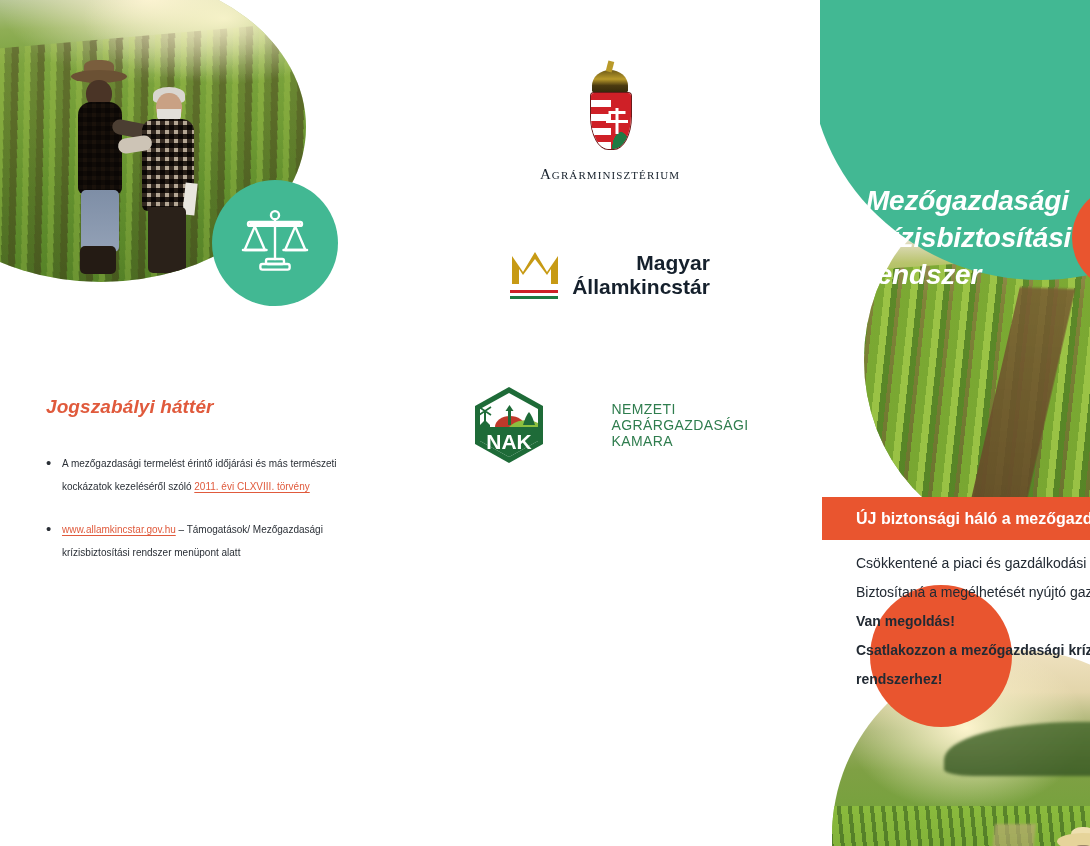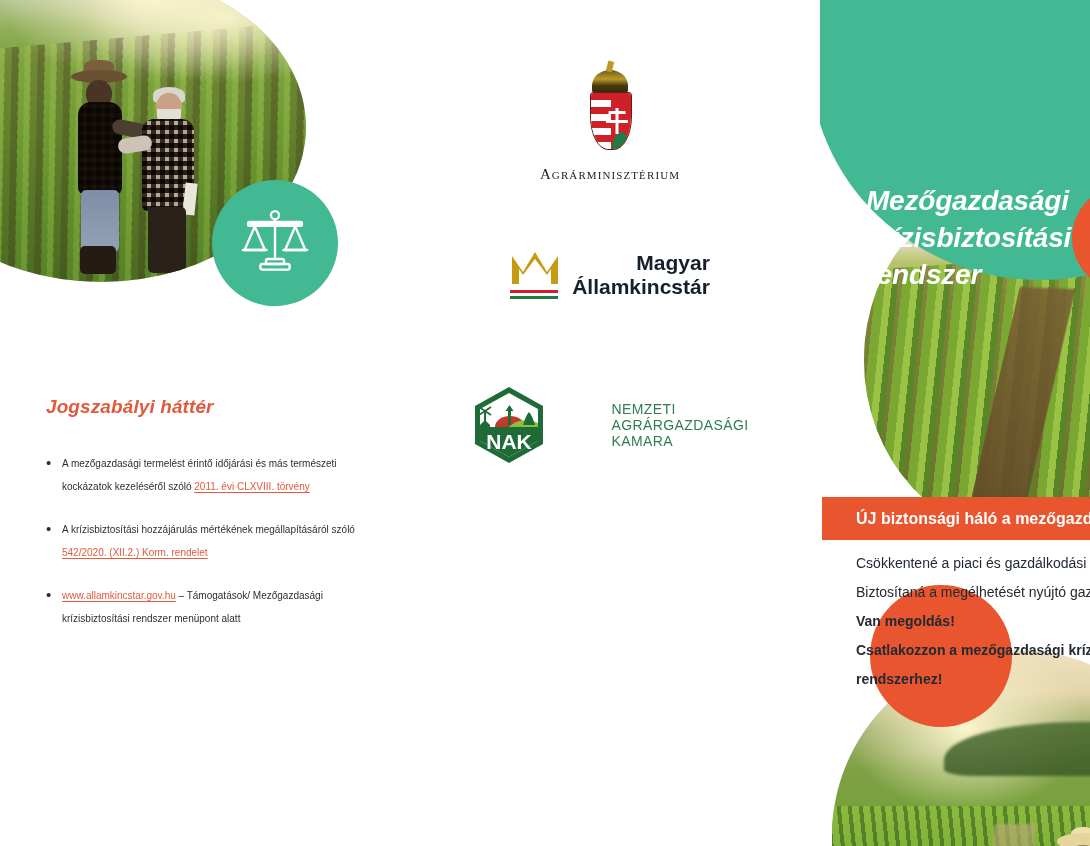--- a/index.html
+++ b/index.html
@@ -275,23 +275,20 @@
       </span>
     </div>
 
     <div class="legal-head">Jogszabályi háttér</div>
 
     <ul class="legal-list">
       <li>
         <span>A mezőgazdasági termelést érintő időjárási és más természeti kockázatok kezeléséről szóló </span><a class="lnk" href="#">2011. évi CLXVIII. törvény</a>
       </li>
       <li>
-        <span>A krízisbiztosítási hozzájárulás mértékének megállapításáról szóló </span><a class="lnk" href="#">542/2020. (XII.2.) Korm. rendelet</a>
-      </li>
-      <li>
         <a class="lnk" href="#">www.allamkincstar.gov.hu</a><span> – Támogatások/ Mezőgazdasági krízisbiztosítási rendszer menüpont alatt</span>
       </li>
     </ul>
   </div>
 
   <div class="panel-center">
 
     <div class="logo-block logo-am">
       <div class="crest">
         <div class="crown"></div>

